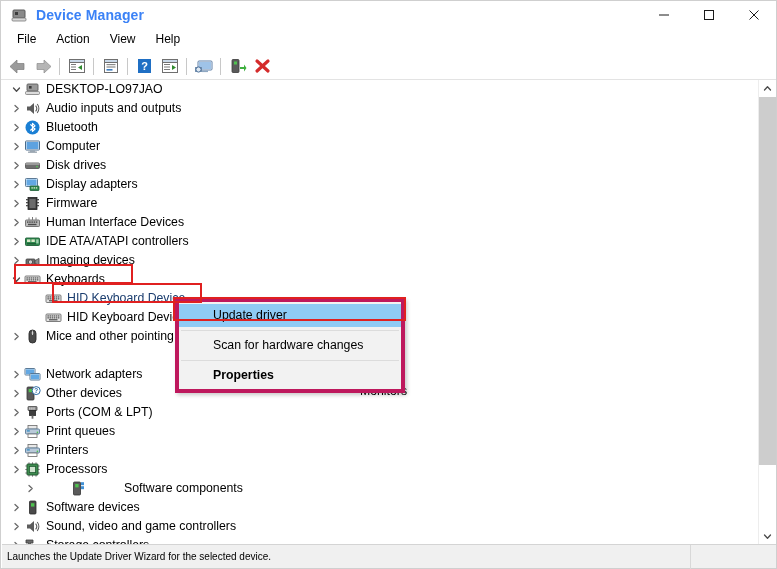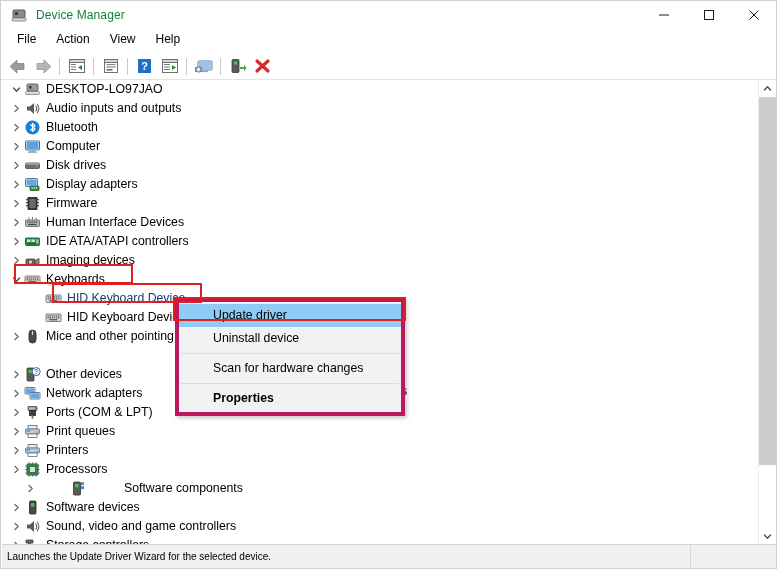--- a/index.html
+++ b/index.html
@@ -22,22 +22,23 @@
     width: 775px; height: 28px;
     background: #ffffff;
     display: flex; align-items: center;
   }
   .title-icon {
     width: 18px; height: 18px;
     margin-left: 9px; margin-right: 8px;
     position: relative; flex: none;
   }
   .title-text {
-    font-size: 12px; color: #15803d;
+    font-size: 14px; color: #3b82f6;
     letter-spacing: 0.1px;
+    font-weight: bold;
   }
   .winbtns {
     position: absolute; right: 0; top: 0;
     height: 28px; display: flex;
   }
   .winbtn {
     width: 45px; height: 28px;
     display: flex; align-items: center; justify-content: center;
     background: transparent;
   }
@@ -560,40 +561,40 @@
             </svg></span>
           <span class="lbl">Monitors</span>
         </div>
         <div class="row" style="padding-left: 6px;">
           <span class="chev">
             <svg width="9" height="9" viewBox="0 0 9 9">
               <path d="M3 1.5 L6.2 4.5 L3 7.5" fill="none" stroke="#6a6a6a" stroke-width="1.3" stroke-linecap="round" stroke-linejoin="round"></path>
             </svg>
           </span>
           <span class="ico"><svg width="17" height="17" viewBox="0 0 17 17">
+              <rect x="1" y="2.5" width="10" height="6.5" rx="0.7" fill="#ffffff" stroke="#4a6b8a" stroke-width="0.9"></rect>
+              <rect x="1.9" y="3.3" width="8.2" height="5" fill="#63a8e3"></rect>
+              <rect x="6" y="7.5" width="10" height="6.5" rx="0.7" fill="#ffffff" stroke="#4a6b8a" stroke-width="0.9"></rect>
+              <rect x="6.9" y="8.3" width="8.2" height="5" fill="#63a8e3"></rect>
+            </svg></span>
+          <span class="lbl">Network adapters</span>
+        </div>
+        <div class="row" style="padding-left: 6px;">
+          <span class="chev">
+            <svg width="9" height="9" viewBox="0 0 9 9">
+              <path d="M3 1.5 L6.2 4.5 L3 7.5" fill="none" stroke="#6a6a6a" stroke-width="1.3" stroke-linecap="round" stroke-linejoin="round"></path>
+            </svg>
+          </span>
+          <span class="ico"><svg width="17" height="17" viewBox="0 0 17 17">
               <rect x="3" y="2" width="7" height="13" rx="1" fill="#5a5a5a" stroke="#353535" stroke-width="0.8"></rect>
               <rect x="4.7" y="4" width="3.2" height="3.2" fill="#4ec24e"></rect>
               <circle cx="12.2" cy="5.6" r="4" fill="#ffffff" stroke="#2f6fa8" stroke-width="1"></circle>
               <text x="12.2" y="8.2" font-family="Liberation Sans, sans-serif" font-size="6.4" font-weight="bold" fill="#2f6fa8" text-anchor="middle">?</text>
             </svg></span>
           <span class="lbl">Other devices</span>
-        </div>
-        <div class="row" style="padding-left: 6px;">
-          <span class="chev">
-            <svg width="9" height="9" viewBox="0 0 9 9">
-              <path d="M3 1.5 L6.2 4.5 L3 7.5" fill="none" stroke="#6a6a6a" stroke-width="1.3" stroke-linecap="round" stroke-linejoin="round"></path>
-            </svg>
-          </span>
-          <span class="ico"><svg width="17" height="17" viewBox="0 0 17 17">
-              <rect x="1" y="2.5" width="10" height="6.5" rx="0.7" fill="#ffffff" stroke="#4a6b8a" stroke-width="0.9"></rect>
-              <rect x="1.9" y="3.3" width="8.2" height="5" fill="#63a8e3"></rect>
-              <rect x="6" y="7.5" width="10" height="6.5" rx="0.7" fill="#ffffff" stroke="#4a6b8a" stroke-width="0.9"></rect>
-              <rect x="6.9" y="8.3" width="8.2" height="5" fill="#63a8e3"></rect>
-            </svg></span>
-          <span class="lbl">Network adapters</span>
         </div>
         <div class="row" style="padding-left: 6px;">
           <span class="chev">
             <svg width="9" height="9" viewBox="0 0 9 9">
               <path d="M3 1.5 L6.2 4.5 L3 7.5" fill="none" stroke="#6a6a6a" stroke-width="1.3" stroke-linecap="round" stroke-linejoin="round"></path>
             </svg>
           </span>
           <span class="ico"><svg width="17" height="17" viewBox="0 0 17 17">
               <rect x="4" y="2.5" width="9" height="4" rx="0.6" fill="#8a8a8a" stroke="#4a4a4a" stroke-width="0.8"></rect>
               <rect x="5.4" y="6.5" width="6.2" height="5" fill="#3f3f3f" stroke="#2a2a2a" stroke-width="0.8"></rect>
@@ -698,21 +699,20 @@
               <rect x="7.2" y="9.8" width="2.4" height="1.8" fill="#d7e7c7"></rect>
               <rect x="10.4" y="9.8" width="2.4" height="1.8" fill="#d7e7c7"></rect>
             </svg></span>
           <span class="lbl">Storage controllers</span>
         </div>
       </div>
   </div>
 
   <div class="ctxmenu">
     <div class="ctxitem hl">Update driver</div>
-    <div class="ctxitem">Uninstall device</div>
     <div class="ctxsep"></div>
     <div class="ctxitem">Scan for hardware changes</div>
     <div class="ctxsep"></div>
     <div class="ctxitem bold">Properties</div>
   </div>
 
   <div class="annot" id="annot-keyboards"></div>
   <div class="annot" id="annot-hidkbd"></div>
   <div class="annot" id="annot-update"></div>
 

